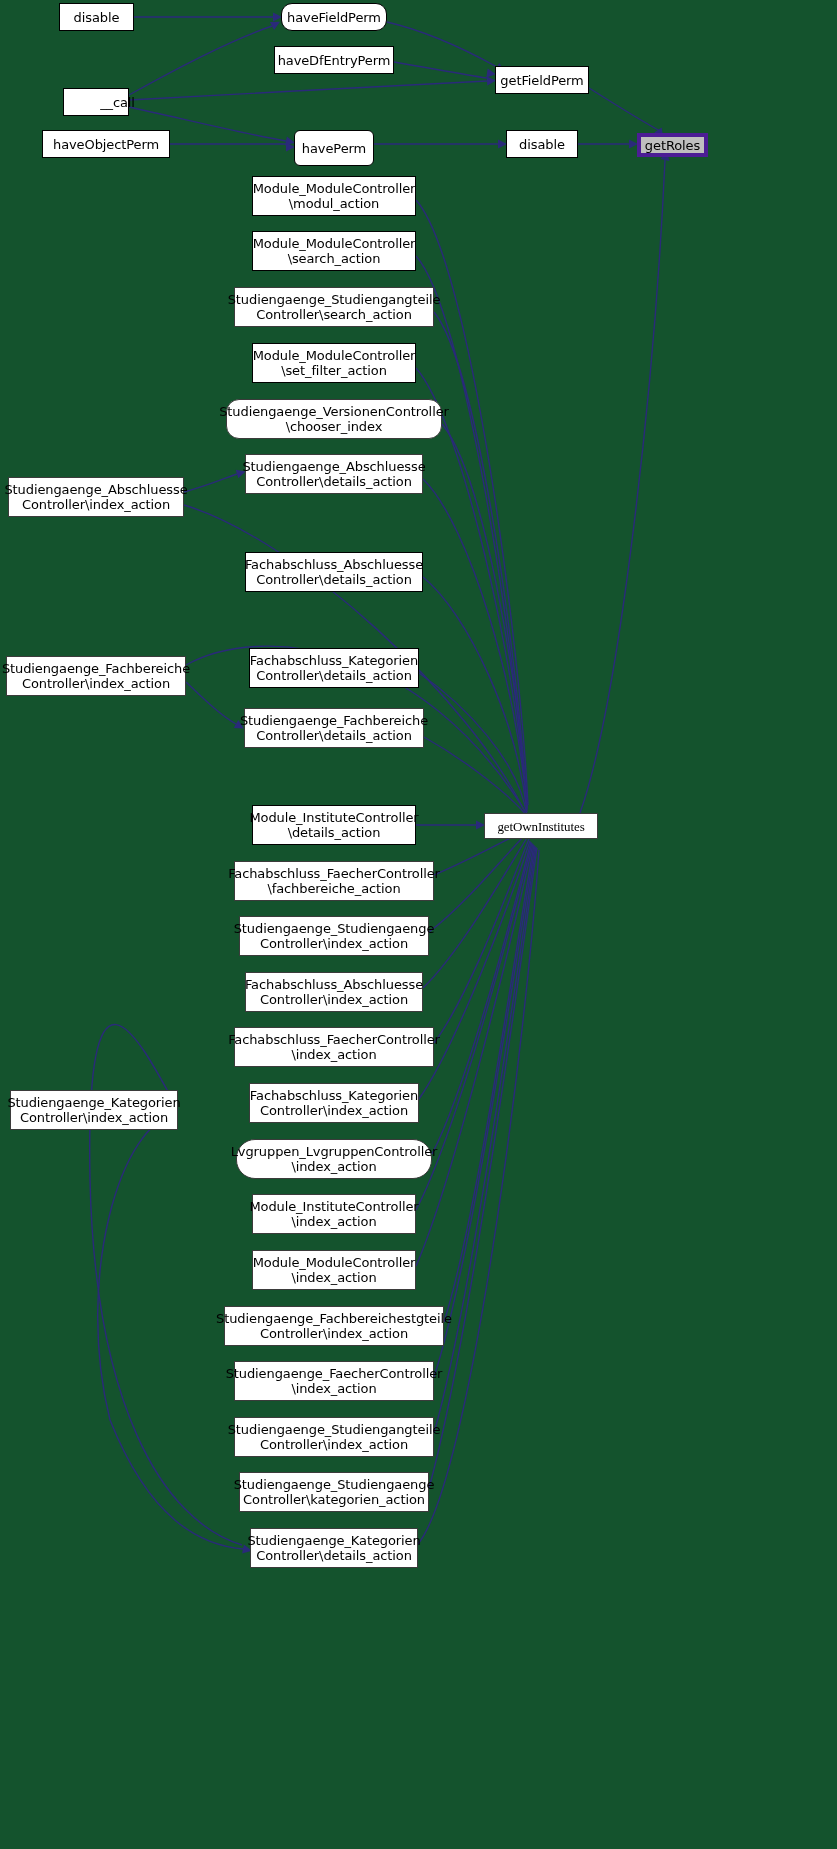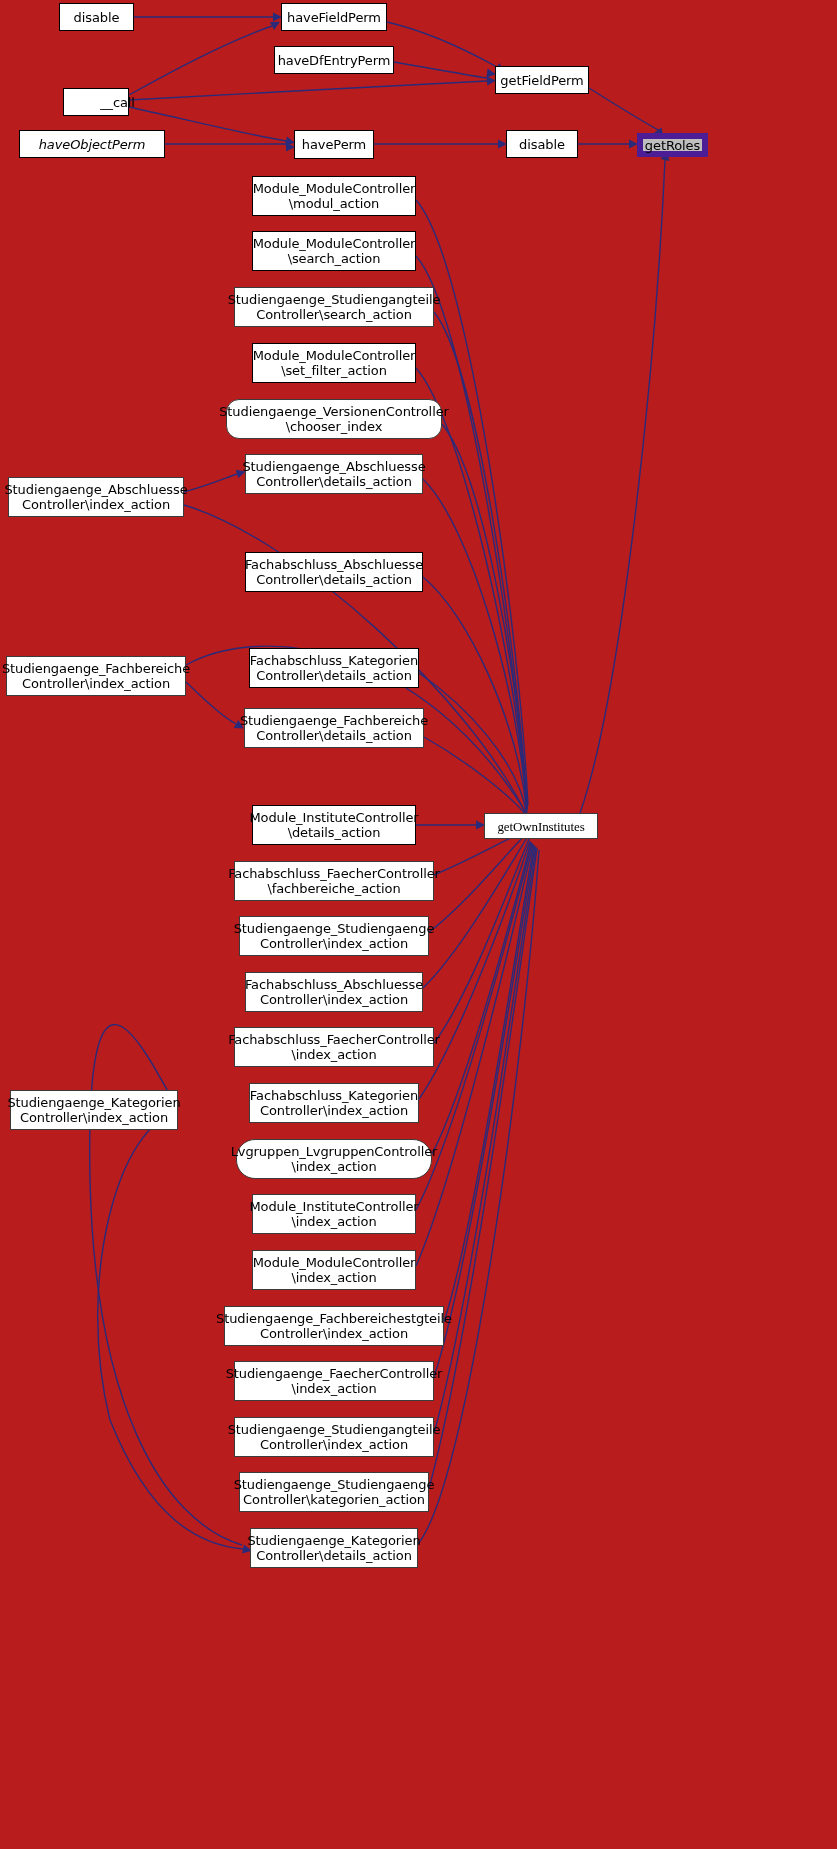--- a/index.html
+++ b/index.html
@@ -1,20 +1,20 @@
 <!DOCTYPE html>
 <html><head>
 <meta charset="utf-8">
 <style>
   html,body{margin:0;padding:0;background:#ffffff;}
   #canvas{
     position:relative;
     width:837px;
     height:1849px;
-    background:#b91c1c;
+    background:#14532d;
     font-family:"DejaVu Sans","Liberation Sans",sans-serif;
     overflow:hidden;
   }
   svg#edges{
     position:absolute;left:0;top:0;width:837px;height:1849px;
     pointer-events:none;
   }
   .node{
     position:absolute;
     box-sizing:border-box;
@@ -25,21 +25,21 @@
     justify-content:center;
     text-align:center;
     color:#000000;
     font-size:13px;
     line-height:15px;
     letter-spacing:-0.1px;
     white-space:pre-line;
     z-index:3;
   }
   .node.thick{ border:1.6px solid #3b3b3b; }
-  .node.highlight{ background:#bfbfbf; border:6px solid #4c1d95; }
+  .node.highlight{ background:#bfbfbf; border:4px solid #4c1d95; }
 </style>
 </head>
 <body>
 
 <div id="canvas">
   <svg id="edges" viewBox="0 0 837 1849">
       <path d="M134,17 L273,17" fill="none" stroke="#2a2a7a" stroke-width="1.4"></path>
       <path d="M129,95 C170,72 225,42 272,26" fill="none" stroke="#2a2a7a" stroke-width="1.4"></path>
       <path d="M129,100 C230,94 400,86 487,81" fill="none" stroke="#2a2a7a" stroke-width="1.4"></path>
       <path d="M129,107 C180,118 240,133 286,141" fill="none" stroke="#2a2a7a" stroke-width="1.4"></path>
@@ -90,26 +90,26 @@
       <polygon points="0,-4.5 9,0 0,4.5" fill="#2a2a7a" transform="translate(629,144) rotate(0)"></polygon>
       <polygon points="0,-4.5 9,0 0,4.5" fill="#2a2a7a" transform="translate(658,130) rotate(55)"></polygon>
       <polygon points="0,-4.5 9,0 0,4.5" fill="#2a2a7a" transform="translate(665,160) rotate(-78)"></polygon>
       <polygon points="0,-4.5 9,0 0,4.5" fill="#2a2a7a" transform="translate(237,474) rotate(-16)"></polygon>
       <polygon points="0,-4.5 9,0 0,4.5" fill="#2a2a7a" transform="translate(236,724) rotate(30)"></polygon>
       <polygon points="0,-4.5 9,0 0,4.5" fill="#2a2a7a" transform="translate(476,825) rotate(0)"></polygon>
       <polygon points="0,-4.5 9,0 0,4.5" fill="#2a2a7a" transform="translate(243,1549) rotate(12)"></polygon>
     </svg>
   <div id="node-layer">
       <div class="node" style="left: 59px; top: 3px; width: 75px; height: 28px;">disable</div>
-      <div class="node" style="left: 281px; top: 3px; width: 106px; height: 28px;">haveFieldPerm</div>
+      <div class="node" style="left: 281px; top: 3px; width: 106px; height: 28px; border-radius: 11px;">haveFieldPerm</div>
       <div class="node" style="left: 274px; top: 46px; width: 120px; height: 28px;">haveDfEntryPerm</div>
       <div class="node" style="left: 495px; top: 66px; width: 94px; height: 28px;">getFieldPerm</div>
       <div class="node" style="left: 63px; top: 88px; width: 66px; height: 28px; padding-left: 43px;">__call</div>
-      <div class="node" style="left: 19px; top: 130px; width: 146px; height: 28px; font-style: italic;">haveObjectPerm</div>
-      <div class="node" style="left: 294px; top: 130px; width: 80px; height: 29px;">havePerm</div>
+      <div class="node" style="left: 42px; top: 130px; width: 128px; height: 28px;">haveObjectPerm</div>
+      <div class="node" style="left: 294px; top: 130px; width: 80px; height: 36px; border-radius: 6px;">havePerm</div>
       <div class="node" style="left: 506px; top: 130px; width: 72px; height: 28px;">disable</div>
       <div class="node highlight" style="left: 637px; top: 133px; width: 71px; height: 24px;">getRoles</div>
       <div class="node" style="left: 252px; top: 176px; width: 164px; height: 40px;">Module_ModuleController
 \modul_action</div>
       <div class="node" style="left: 252px; top: 231px; width: 164px; height: 40px;">Module_ModuleController
 \search_action</div>
       <div class="node thick" style="left: 234px; top: 287px; width: 200px; height: 40px;">Studiengaenge_Studiengangteile
 Controller\search_action</div>
       <div class="node" style="left: 252px; top: 343px; width: 164px; height: 40px;">Module_ModuleController
 \set_filter_action</div>

